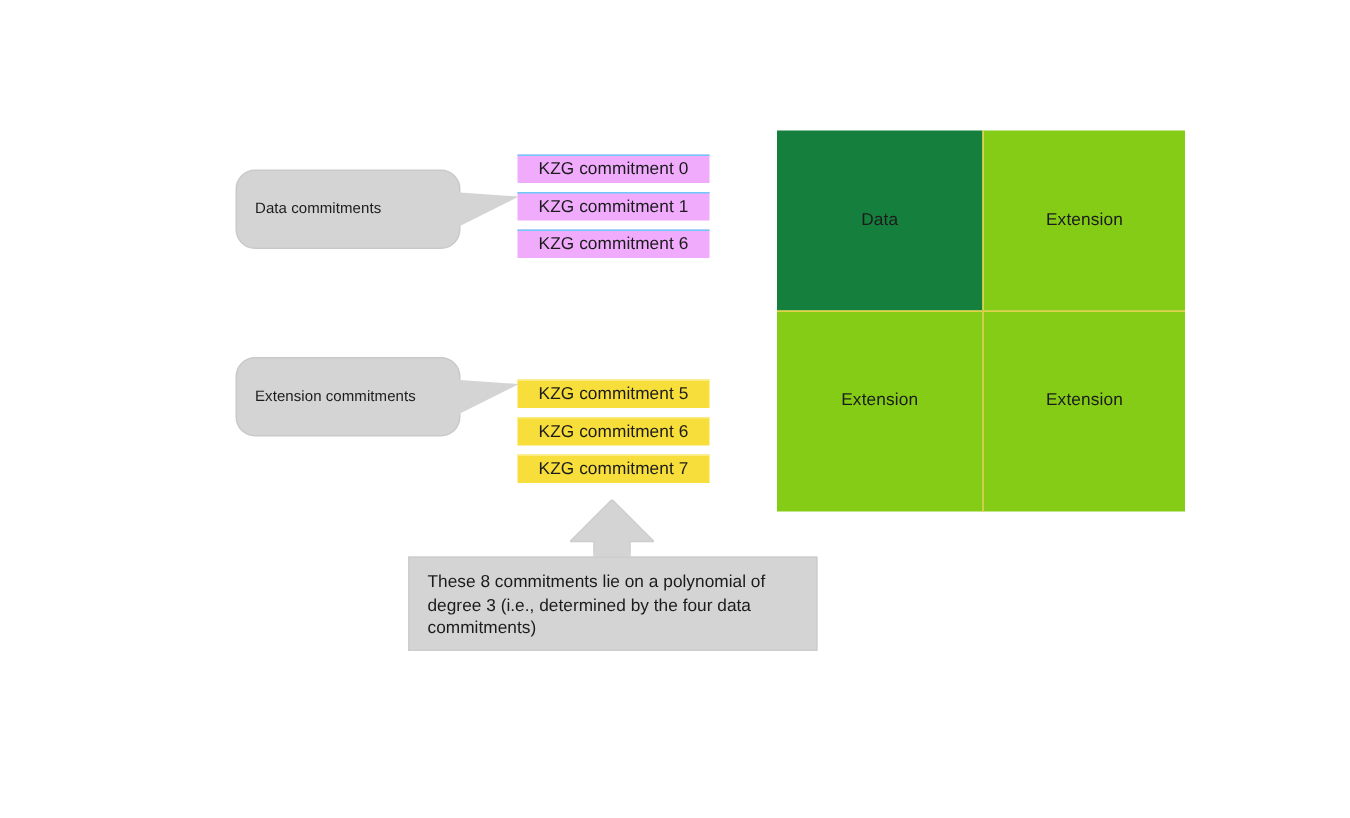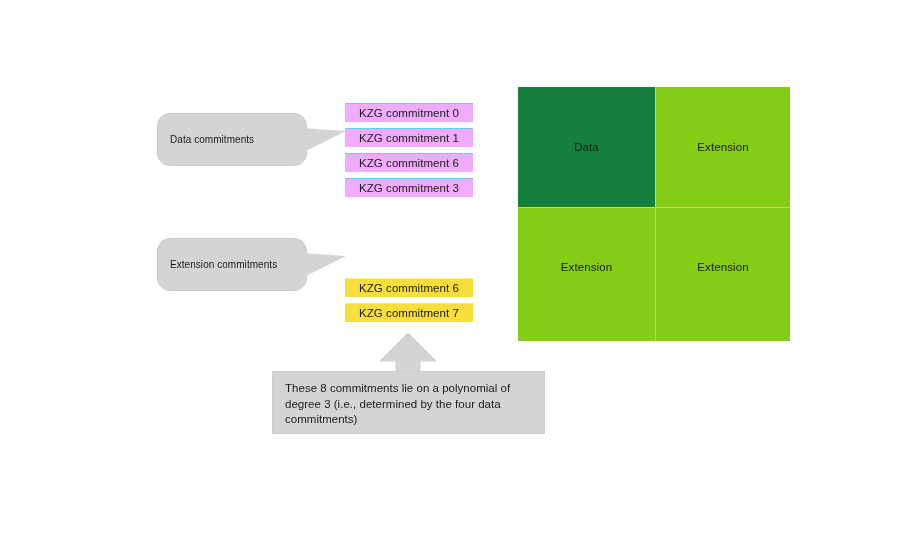--- a/index.html
+++ b/index.html
@@ -162,22 +162,22 @@
       <span class="cell-label">Extension</span>
     </div>
     <div class="cell ext br">
       <span class="cell-label">Extension</span>
     </div>
   </div>
 
   <div class="chip blue c0">KZG commitment 0</div>
   <div class="chip blue c1">KZG commitment 1</div>
   <div class="chip blue c2">KZG commitment 6</div>
-  <div class="chip blue c3">KZG commitment 3</div>
 
+  <div class="chip yellow c5">KZG commitment 5</div>
   <div class="chip yellow c6">KZG commitment 6</div>
   <div class="chip yellow c7">KZG commitment 7</div>
 
   <div class="bubble bubble-data">
     <span>Data commitments</span>
     <span class="tail"></span>
   </div>
 
   <div class="bubble bubble-ext">
     <span>Extension commitments</span>

